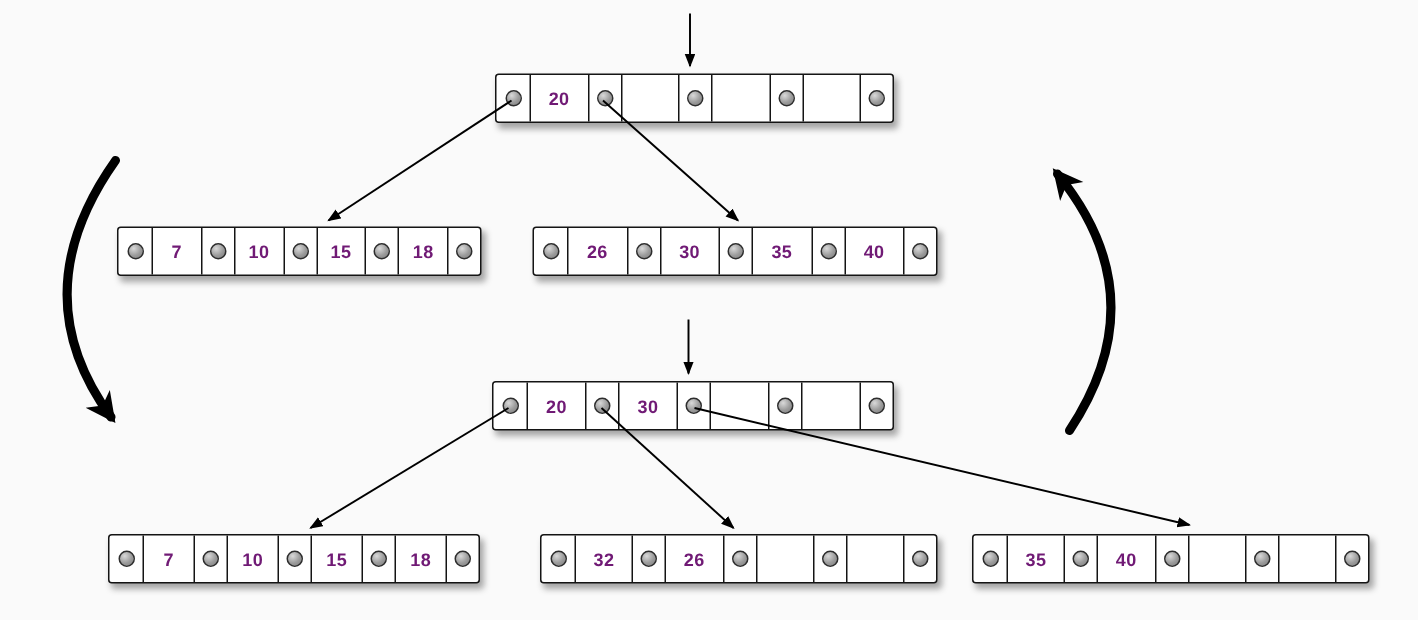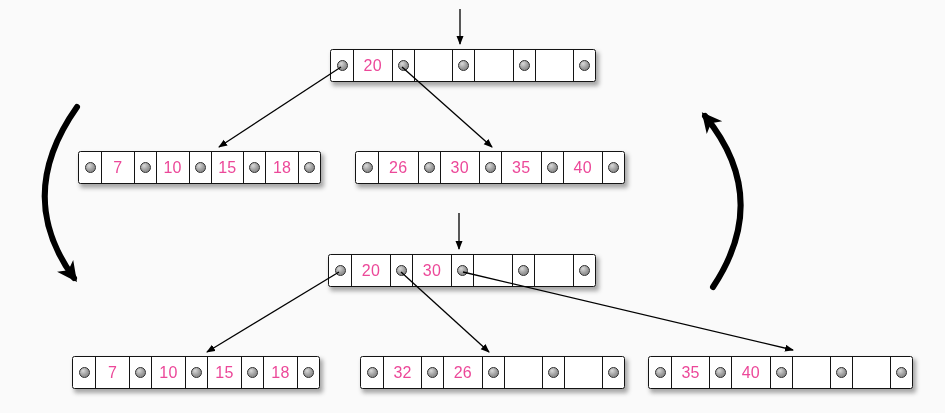--- a/index.html
+++ b/index.html
@@ -23,21 +23,21 @@
     z-index:1;
   }
   .cell{
     display:flex;align-items:center;justify-content:center;
     box-sizing:border-box;border-left:1.7px solid #141414;
   }
   .cell:first-child{border-left:none;}
   .ptr{flex:0 0 22px;width:22px;}
   .key{
     flex:1 1 0;
-    font-size:16px;font-weight:400;color:#ec4899;
+    font-size:12px;font-weight:700;color:#701a75;
     letter-spacing:0.3px;
   }
   .dot{
     width:11px;height:11px;border-radius:50%;box-sizing:border-box;
     border:1.6px solid #2d2d2d;
     background:radial-gradient(circle at 35% 30%, #d9d9d9 0%, #9b9b9b 55%, #7e7e7e 100%);
   }
 </style>
 </head>
 <body>

